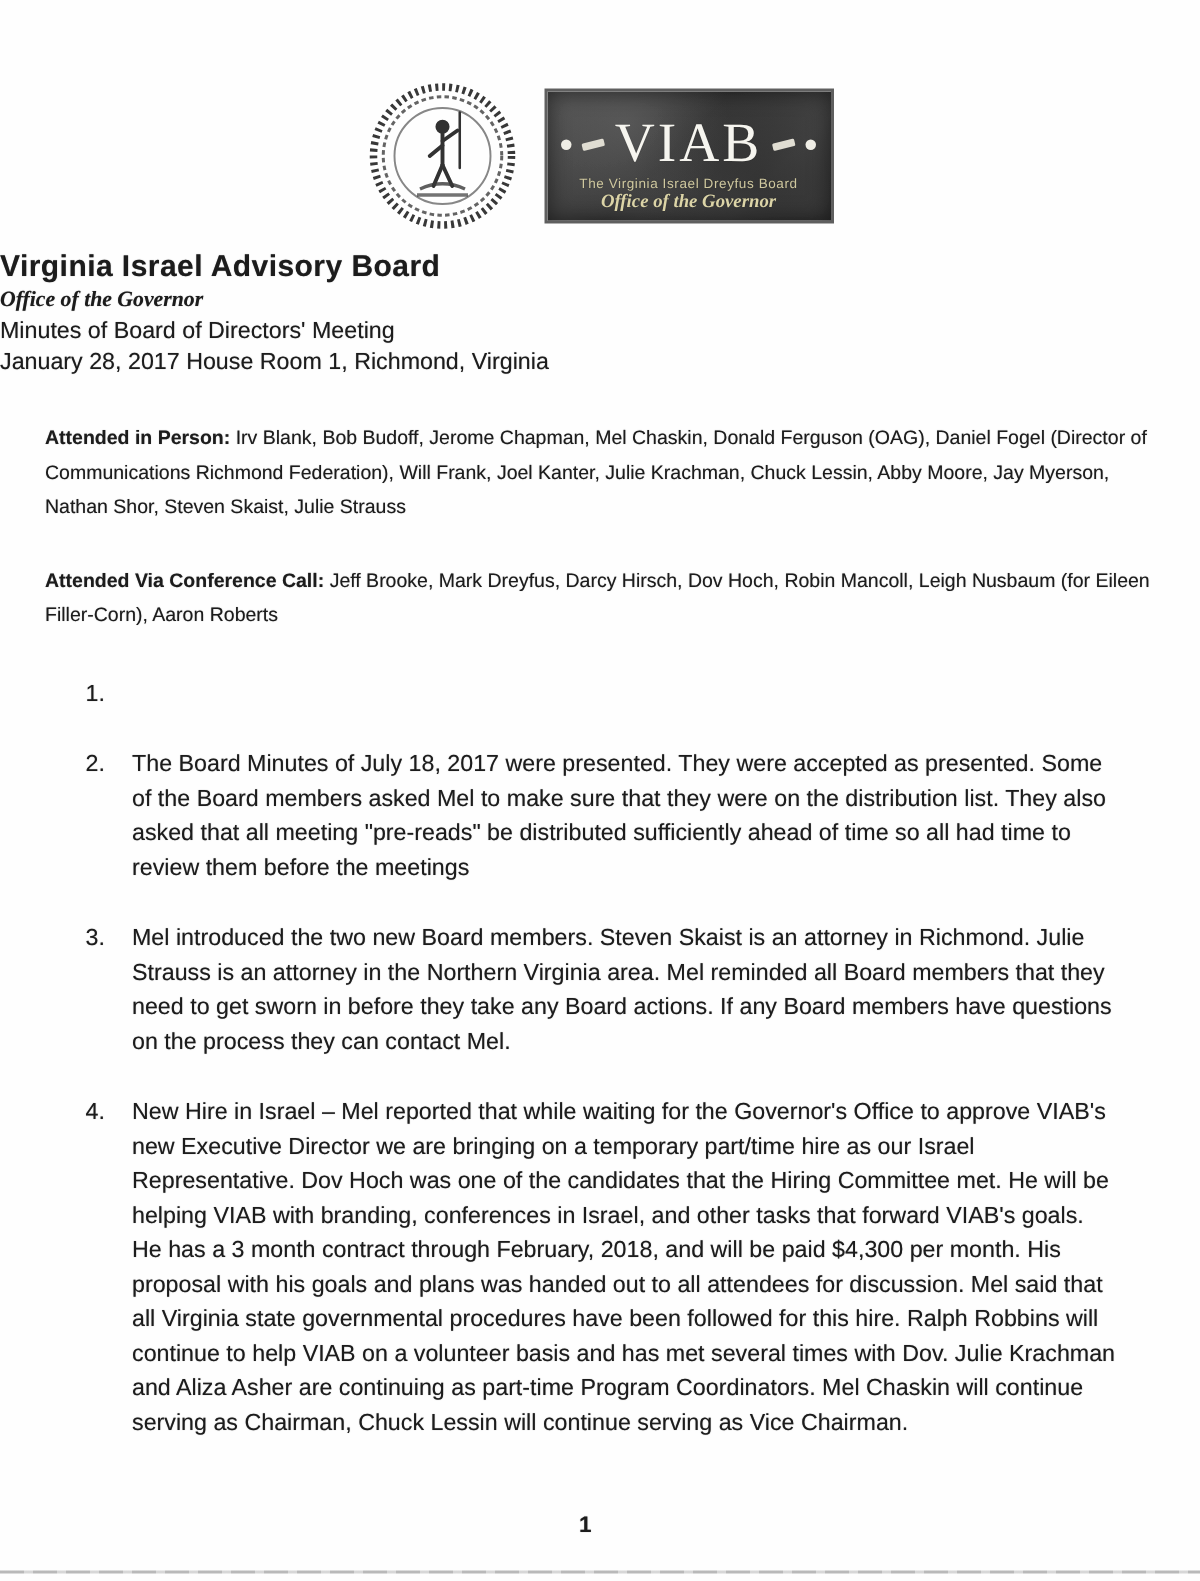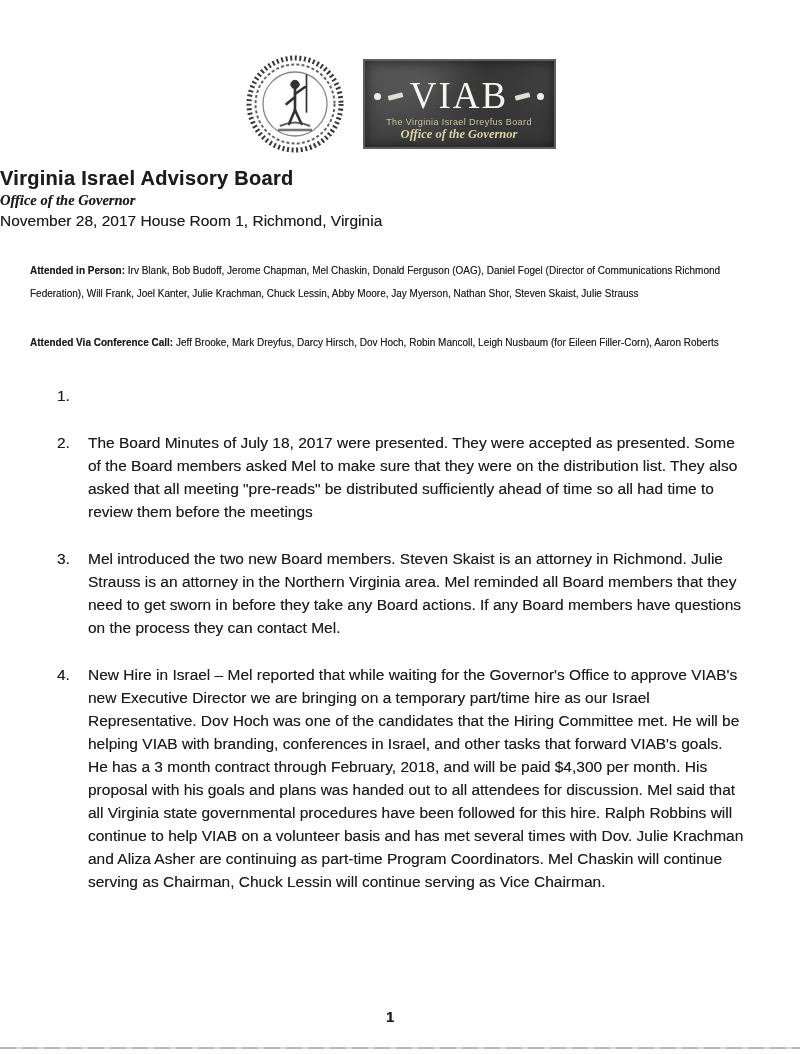--- a/index.html
+++ b/index.html
@@ -82,21 +82,21 @@
     font-weight: bold;
     font-size: 14.5px;
     margin-top: 2px;
   }
   .doc-line  { font-size: 15.5px; margin-top: 3px; }
   .date-line { font-size: 15.5px; margin-top: 3px; }
 
   
   .attendance {
     margin: 29px 30px 0 30px;
-    font-size: 10px;
+    font-size: 13px;
     line-height: 23px;
   }
   .attendance + .attendance { margin-top: 26px; }
   .att-label { font-weight: bold; }
 
   
   .minutes { margin: 30px 0 0 57px; }
   .minute-item {
     display: flex;
     font-size: 15.5px;
@@ -158,21 +158,22 @@
           <span class="orn-dot"></span>
         </div>
         <div class="plaque-sub1">The Virginia Israel Dreyfus Board</div>
         <div class="plaque-sub2">Office of the Governor</div>
       </div>
     </div>
 
     <div class="title-block">
       <div class="title">Virginia Israel Advisory Board</div>
       <div class="org-line">Office of the Governor</div>
-      <div class="date-line">November 28, 2017 House Room 1, Richmond, Virginia</div>
+      <div class="doc-line">Minutes of Board of Directors' Meeting</div>
+      <div class="date-line">January 28, 2017 House Room 1, Richmond, Virginia</div>
     </div>
 
     <p class="attendance">
       <span class="att-label">Attended in Person:</span><span> Irv Blank, Bob Budoff, Jerome Chapman, Mel Chaskin, Donald Ferguson (OAG), Daniel Fogel (Director of Communications Richmond Federation), Will Frank, Joel Kanter, Julie Krachman, Chuck Lessin, Abby Moore, Jay Myerson, Nathan Shor, Steven Skaist, Julie Strauss</span>
     </p>
 
     <p class="attendance">
       <span class="att-label">Attended Via Conference Call:</span><span> Jeff Brooke, Mark Dreyfus, Darcy Hirsch, Dov Hoch, Robin Mancoll, Leigh Nusbaum (for Eileen Filler-Corn), Aaron Roberts</span>
     </p>
 

